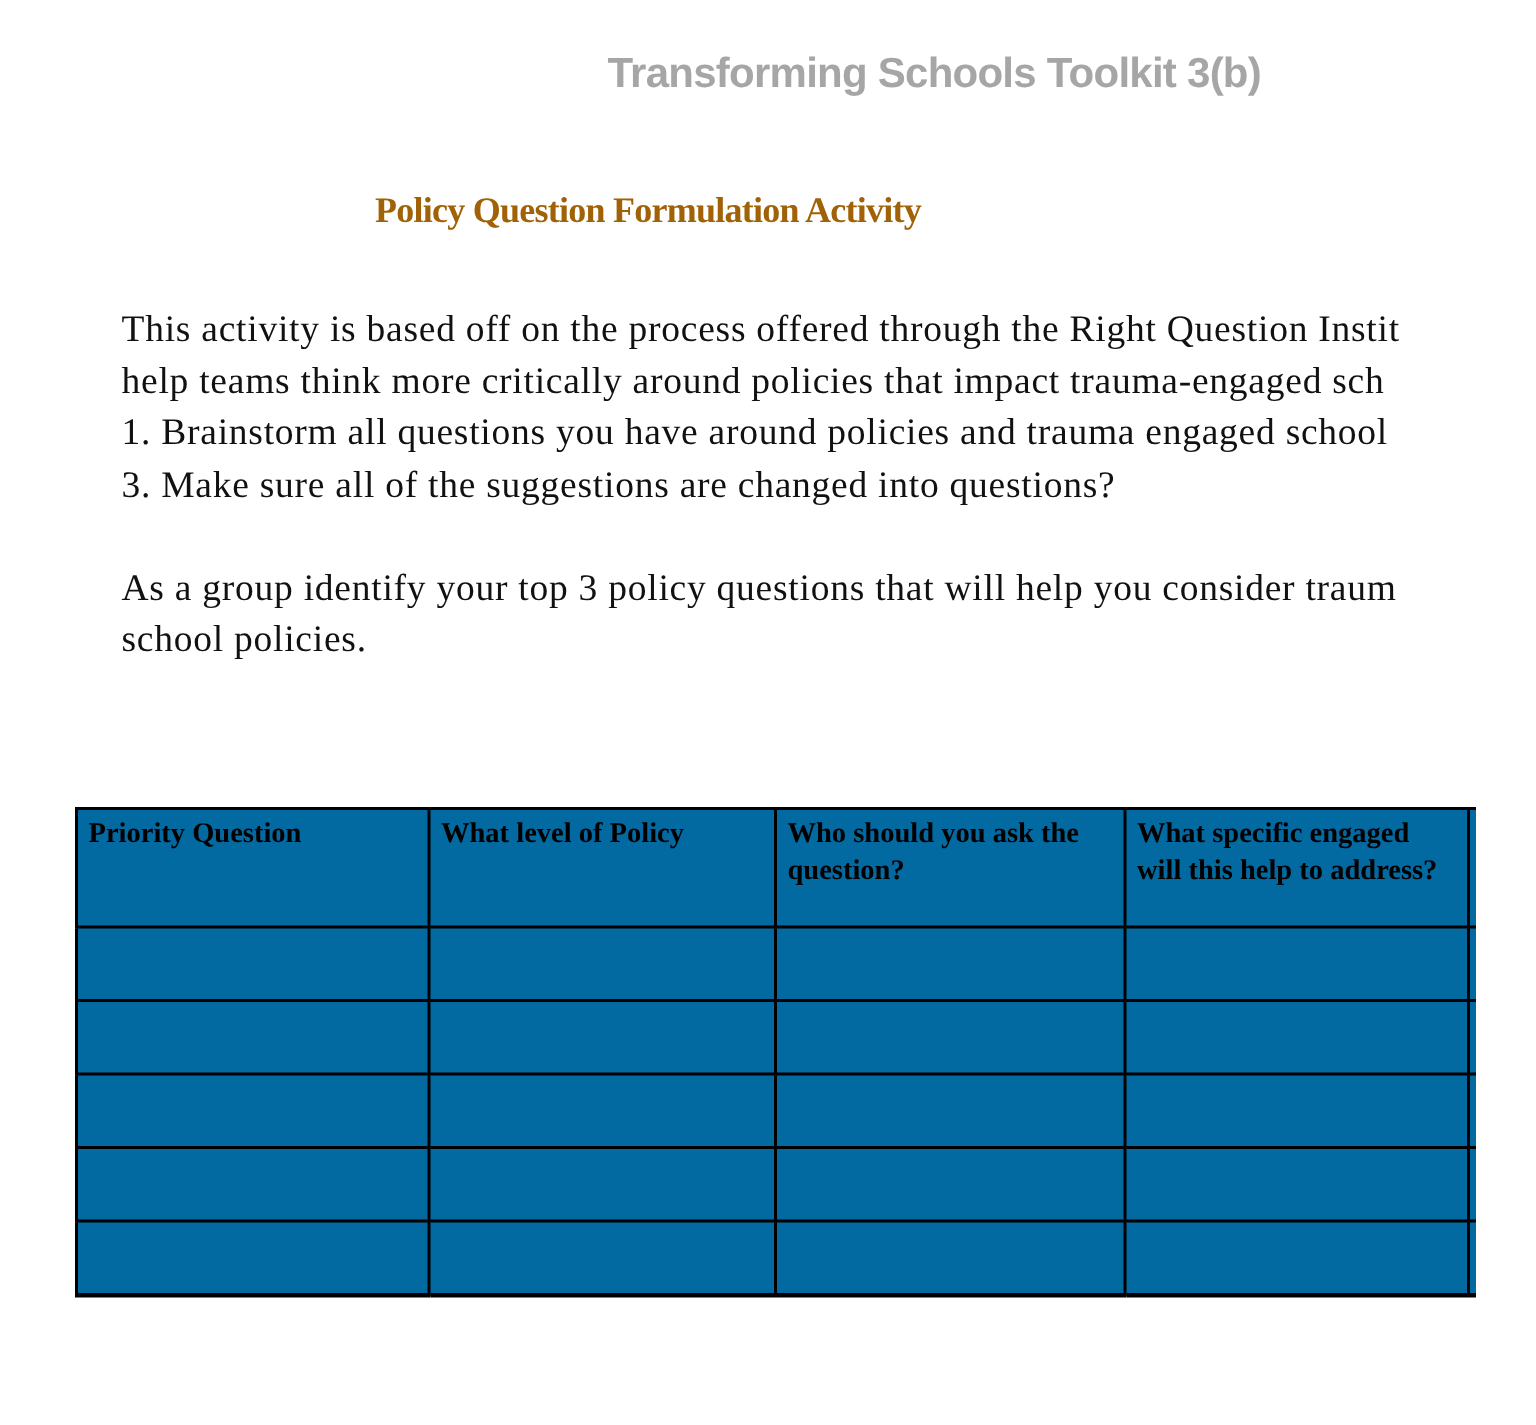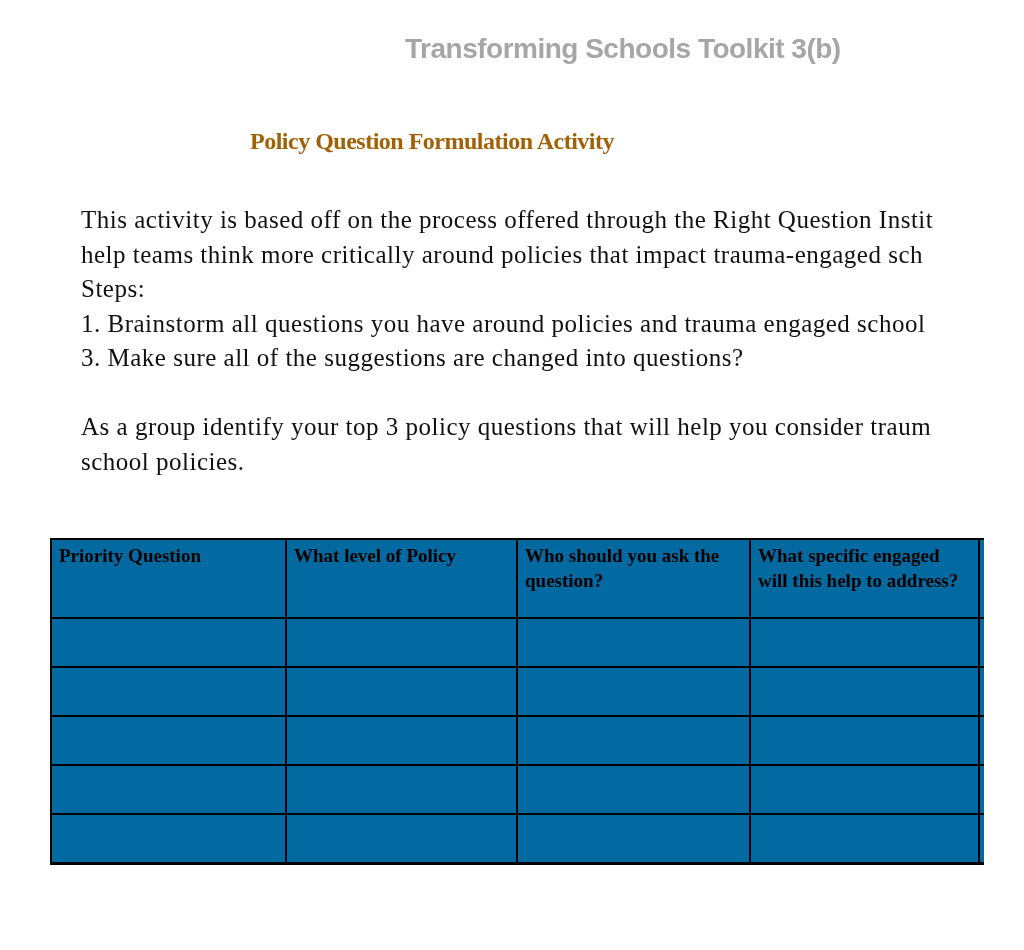--- a/index.html
+++ b/index.html
@@ -104,21 +104,20 @@
 <div class="viewport">
   <div class="doc">
 
     <div class="toolkit-header">Transforming Schools Toolkit 3(b)</div>
 
     <h1 class="doc-title">Policy Question Formulation Activity</h1>
 
     <div class="intro">
       <div class="line">This activity is based off on the process offered through the Right Question Instit</div>
       <div class="line">help teams think more critically around policies that impact trauma-engaged sch</div>
-      <div class="line">Steps:</div>
       <div class="line">1. Brainstorm all questions you have around policies and trauma engaged school</div>
       <div class="line">3. Make sure all of the suggestions are changed into questions?</div>
       <div class="line"></div>
       <div class="line">As a group identify your top 3 policy questions that will help you consider traum</div>
       <div class="line">school policies.</div>
     </div>
 
     <table class="policy-table">
       <colgroup>
         <col style="width:235px">

